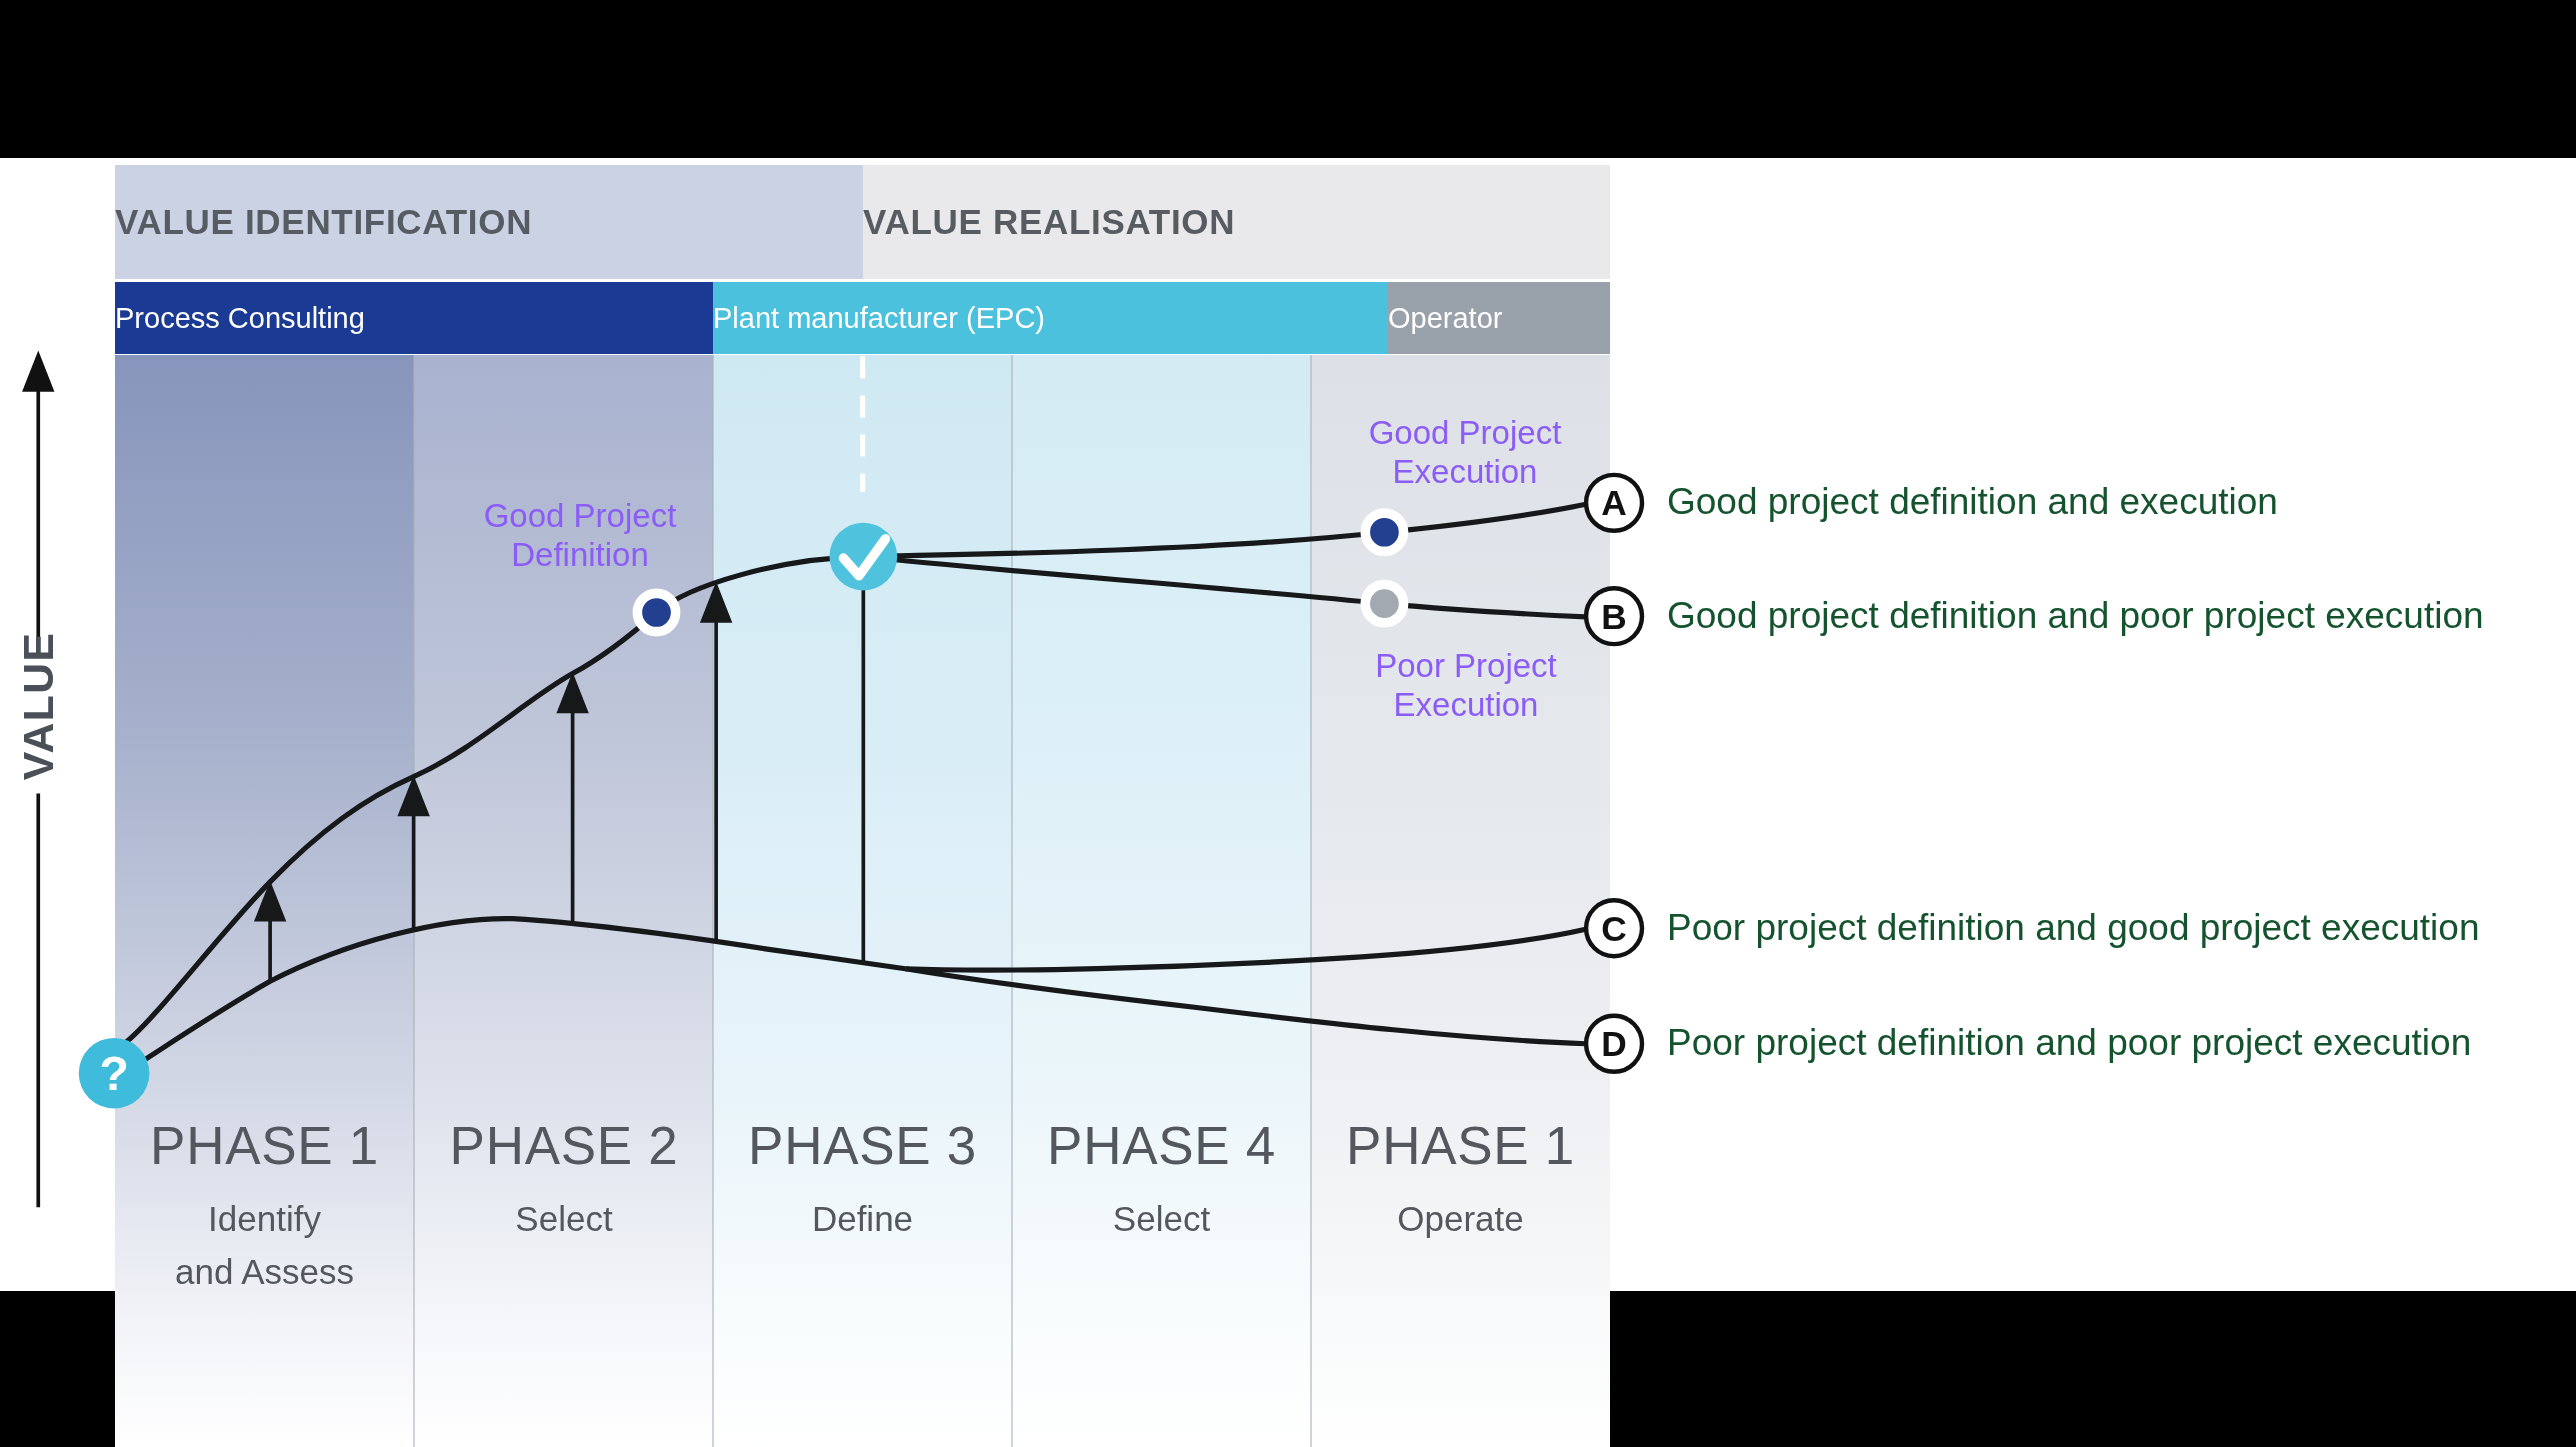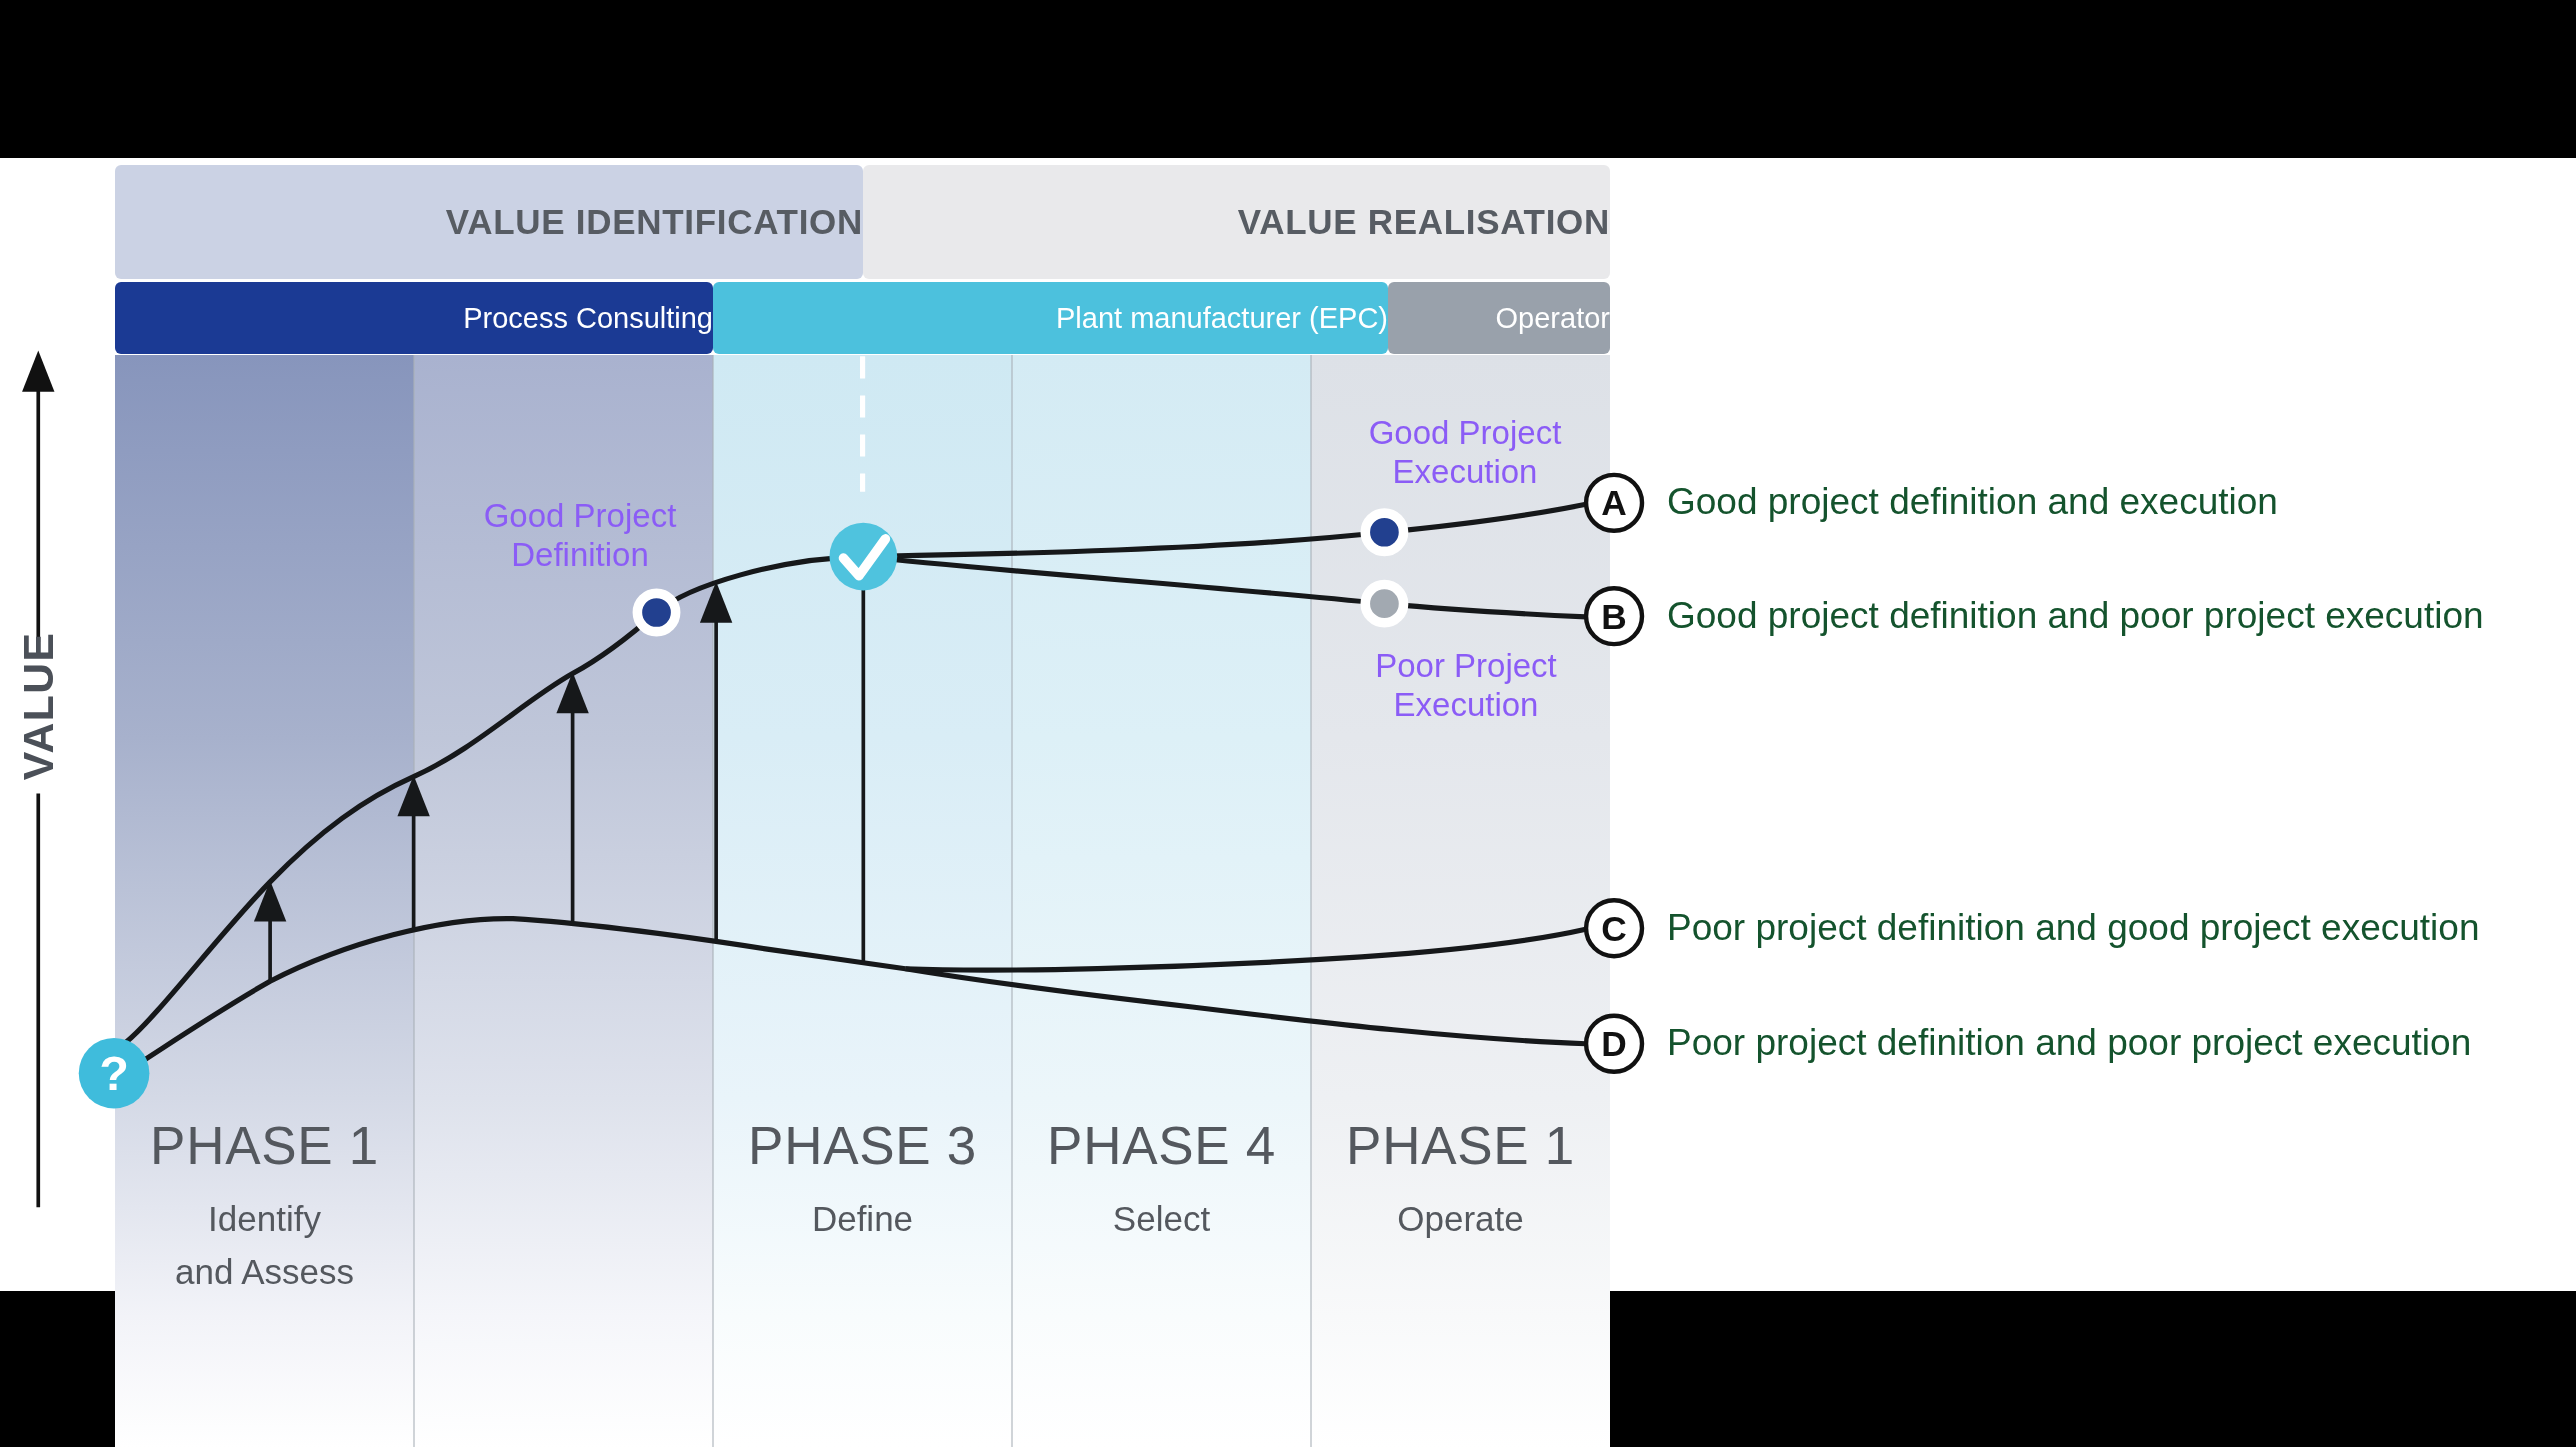--- a/index.html
+++ b/index.html
@@ -1,20 +1,20 @@
 <!DOCTYPE html>
 <html style="font-size:11.8px"><head>
 <meta charset="utf-8">
 <style>
   html,body{margin:0;padding:0;background:#000;}
   .stage{position:relative;width:2576px;height:1448px;background:#000;overflow:hidden;
          font-family:"Liberation Sans",sans-serif;}
   .content{position:absolute;left:0;top:158px;width:2576px;height:1133px;background:#fff;}
   
-  .hdr{position:absolute;display:flex;align-items:center;justify-content:flex-end;border-radius:6px;}
+  .hdr{position:absolute;display:flex;align-items:center;justify-content:flex-start;}
   .hdr1{top:7.4px;height:114px;font-size:35px;font-weight:bold;letter-spacing:0.7px;color:#575c63;}
   .hdr1a{left:115px;width:748px;background:#cbd2e4;}
   .hdr1b{left:863px;width:747px;background:#e9e9eb;}
   .hdr2{top:124px;height:72px;font-size:29px;color:#fff;}
   .hdr2a{left:115px;width:598px;background:#1b3a94;}
   .hdr2b{left:713px;width:675px;background:#4cc1dd;}
   .hdr2c{left:1388px;width:222px;background:#99a1ab;}
   
   .col{position:absolute;top:197px;height:1093px;}
   .col1{left:115px;width:299px;background:linear-gradient(#8795bc 0%,#a7b1cc 35%,#d4d9e6 68%,#f2f3f8 88%,#ffffff 100%);}
@@ -71,20 +71,24 @@
     <div class="sep" style="left:712px"></div>
     <div class="sep" style="left:1011px"></div>
     <div class="sep" style="left:1310px"></div>
 
     <div class="plabel" style="left:115px;top:957px;width:299px">
       <div class="ptitle">PHASE 1</div>
       <div class="psub">
         <div>Identify</div>
         <div>and Assess</div>
       </div>
+    </div>
+    <div class="plabel" style="left:414px;top:957px;width:300px">
+      <div class="ptitle">PHASE 2</div>
+      <div class="psub">Select</div>
     </div>
     <div class="plabel" style="left:713px;top:957px;width:299px">
       <div class="ptitle">PHASE 3</div>
       <div class="psub">Define</div>
     </div>
     <div class="plabel" style="left:1012px;top:957px;width:299px">
       <div class="ptitle">PHASE 4</div>
       <div class="psub">Select</div>
     </div>
     <div class="plabel" style="left:1311px;top:957px;width:299px">

